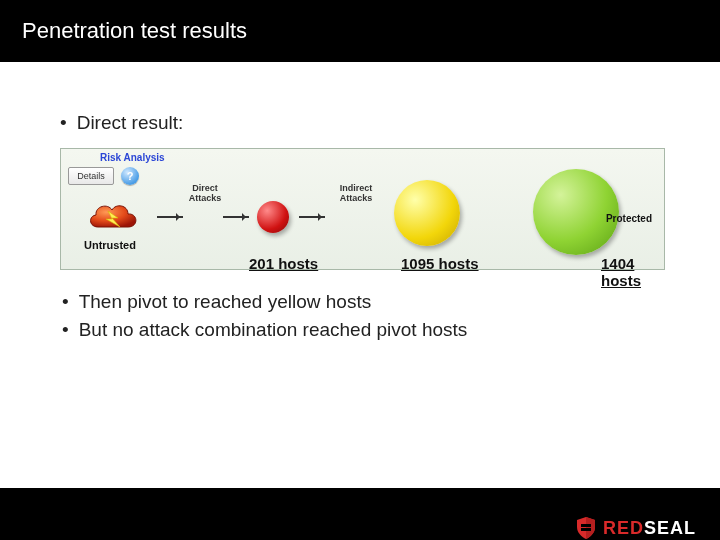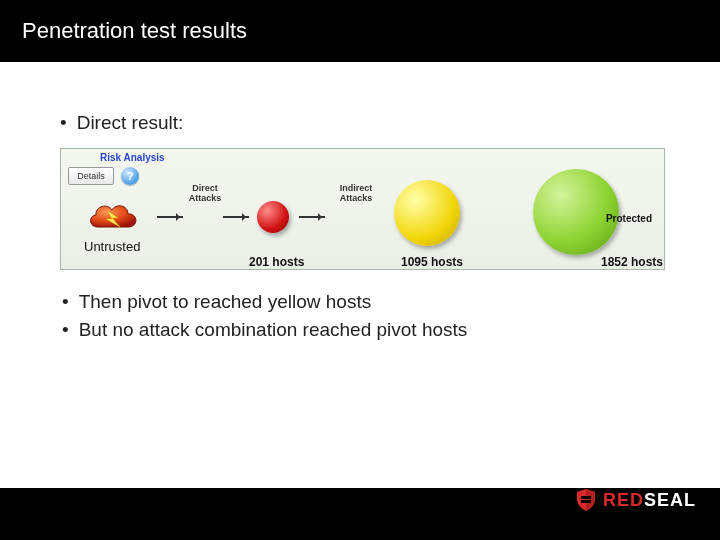--- a/index.html
+++ b/index.html
@@ -40,21 +40,21 @@
     border-radius: 50%;
     background: radial-gradient(circle at 35% 30%, #cfe8ff, #4a9de6 70%);
     color: #fff; font-size: 11px; font-weight: bold;
     display: flex; align-items: center; justify-content: center;
     box-shadow: 0 1px 1px rgba(0,0,0,.3);
   }
   .cloud-icon {
     position: absolute; left: 25px; top: 48px; width: 56px; height: 40px;
   }
   .untrusted-label {
-    position: absolute; left: 23px; top: 90px; font-size: 13px; font-weight: normal; color: #111;
+    position: absolute; left: 23px; top: 90px; font-size: 11px; font-weight: bold; color: #111;
   }
   .attack-label {
     position: absolute; font-size: 9px; color: #333; text-align: center; line-height: 1.1; font-weight: bold;
   }
   .arrow {
     position: absolute; height: 2px; background: #333;
   }
   .arrow::after {
     content: ''; position: absolute; right: -1px; top: -3px;
     border: 4px solid transparent; border-left-color: #333;
@@ -69,29 +69,29 @@
   }
   .sphere.yellow {
     width: 66px; height: 66px; left: 333px; top: 31px;
     background: radial-gradient(circle at 32% 30%, #ffffaa, #f2d60a 60%, #caa902 95%);
   }
   .sphere.green {
     width: 86px; height: 86px; left: 472px; top: 20px;
     background: radial-gradient(circle at 32% 30%, #d4f39a, #8fd333 55%, #5fa516 95%);
   }
   .hosts-label {
-    position: absolute; font-size: 12px; font-weight: bold; color: #111;
+    position: absolute; font-size: 15px; font-weight: bold; color: #111; text-decoration: underline;
   }
   .protected-label {
     position: absolute; right: 12px; top: 23px; font-size: 10px; font-weight: bold; color: #111; margin-top: 41px;
   }
 
   .footer {
     position: absolute; bottom: 0; left: 0; width: 100%; height: 52px;
-    background: #000; display: flex; align-items: flex-start; justify-content: flex-end;
+    background: #000; display: flex; align-items: flex-end; justify-content: flex-end;
     padding-right: 24px;
   }
   .logo { display: flex; align-items: center; gap: 6px; }
   .logo-shield { width: 22px; height: 24px; }
   .logo-text {
     font-family: Arial, sans-serif; font-weight: 700; letter-spacing: 1px;
     font-size: 18px;
   }
   .logo-text .red { color: #d82a2a; }
   .logo-text .rest { color: #fff; }
@@ -151,21 +151,21 @@
       </div>
       <div class="arrow" style="left:238px; top:67px; width:26px;"></div>
 
       <div class="sphere yellow"></div>
       <div class="sphere green"></div>
 
       <div class="protected-label">Protected</div>
 
       <div class="hosts-label" style="left:188px; top:106px;">201 hosts</div>
       <div class="hosts-label" style="left:340px; top:106px;">1095 hosts</div>
-      <div class="hosts-label" style="left:540px; top:106px;">1852 hosts</div>
+      <div class="hosts-label" style="left:540px; top:106px;">1404 hosts</div>
     </div>
 
     <div class="sub-bullets">
       <div class="bullet-sub">
         <span class="dot">•</span>
         <span>Then pivot to reached yellow hosts</span>
       </div>
       <div class="bullet-sub">
         <span class="dot">•</span>
         <span>But no attack combination reached pivot hosts</span>

